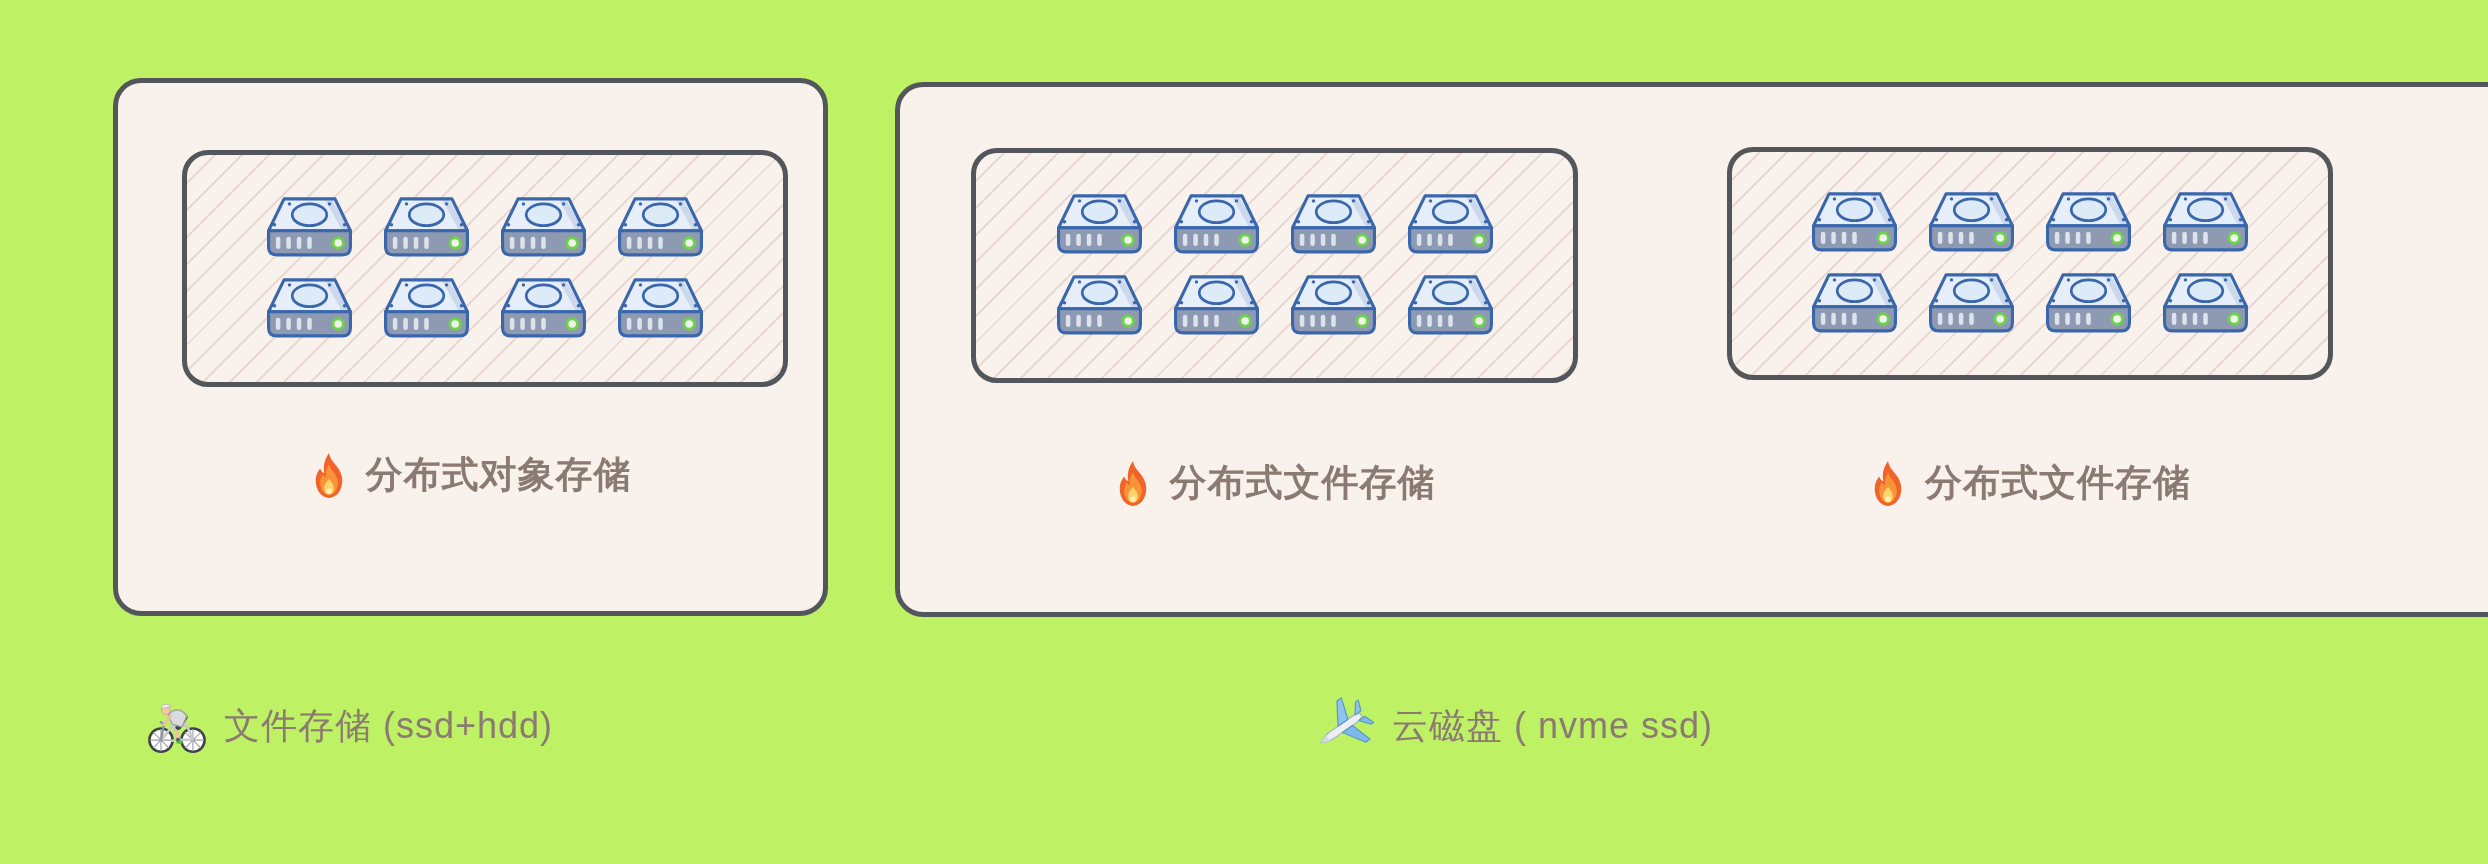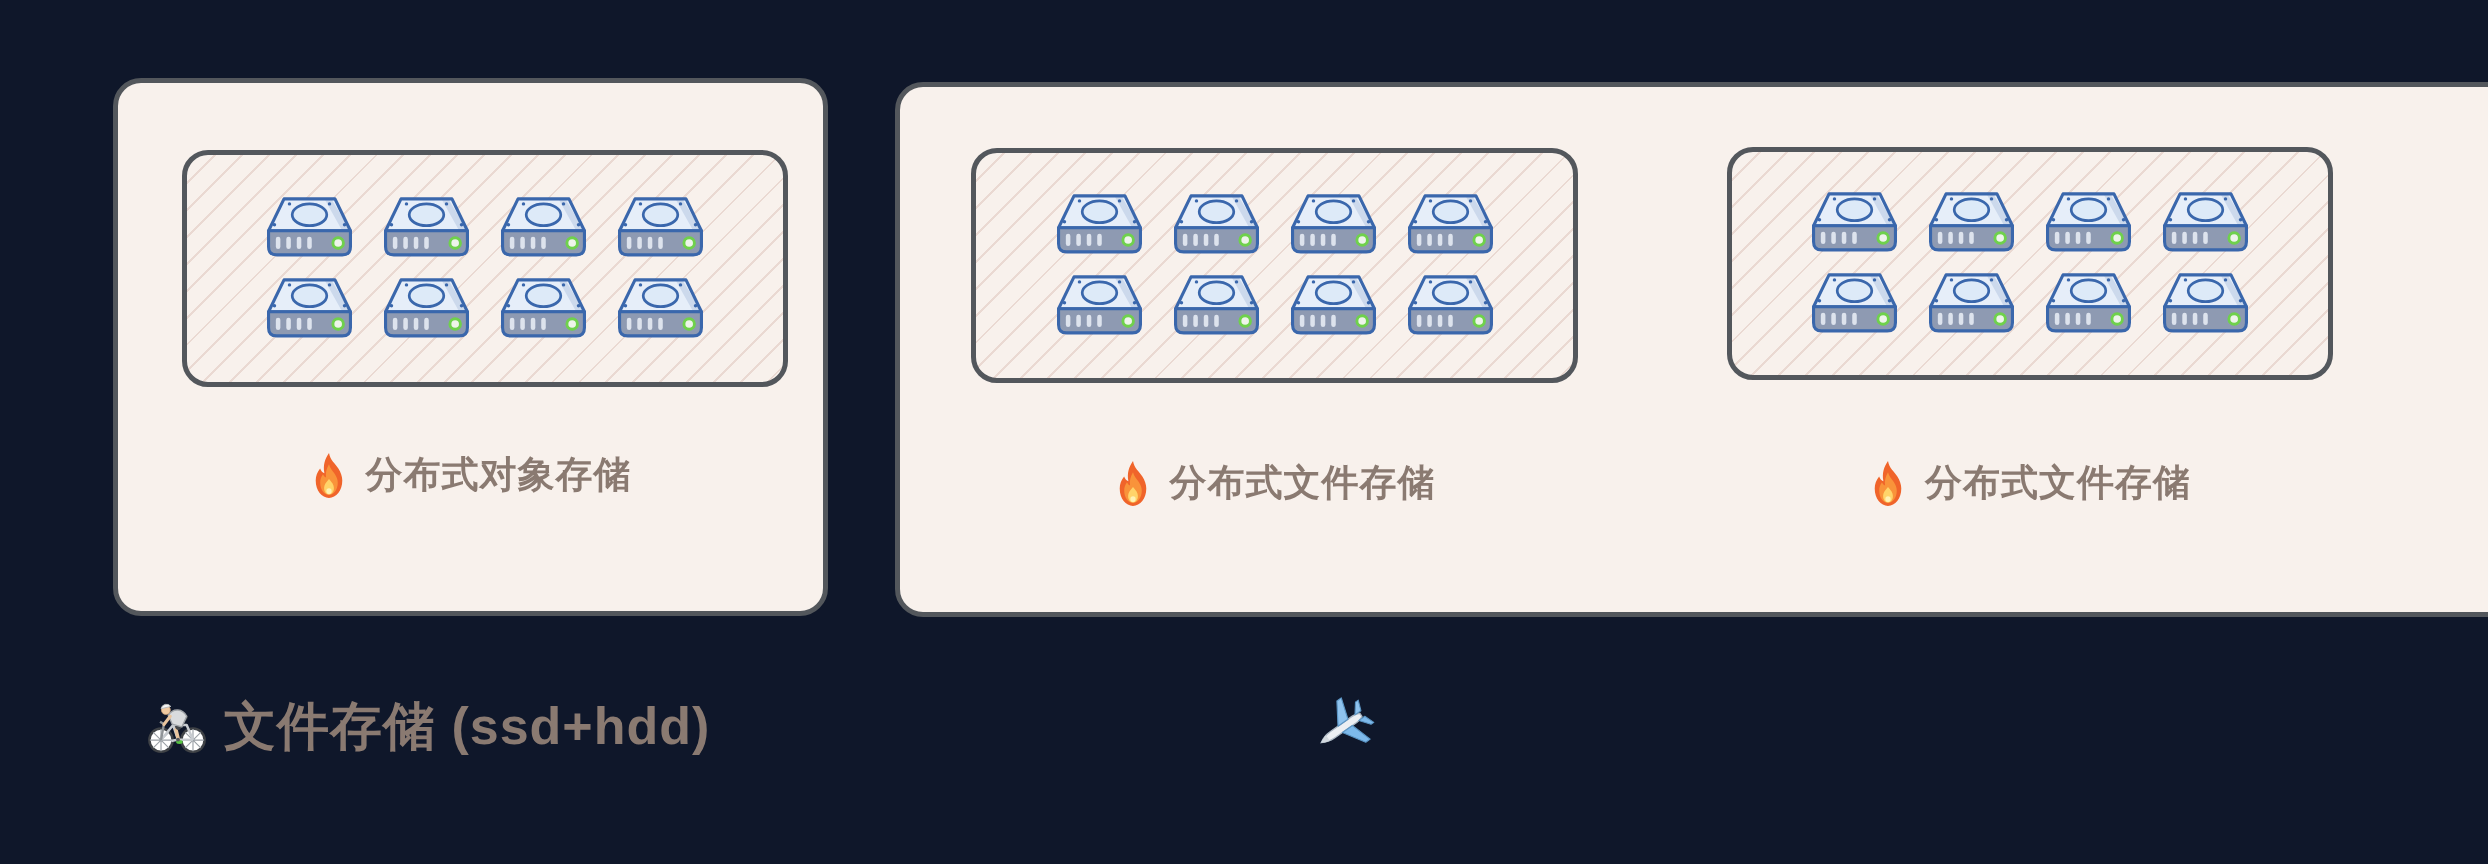--- a/index.html
+++ b/index.html
@@ -1,19 +1,19 @@
 <!DOCTYPE html>
 <html><head>
 <meta charset="utf-8">
 <style>
   html,body{margin:0;padding:0;background:#ffffff;}
   .canvas{
     position:relative;
     width:2488px;height:864px;
-    background:#0f172a;
+    background:#bef264;
     overflow:hidden;
     font-family:"Liberation Sans","DejaVu Sans",sans-serif;
   }
   .outer-box{
     position:absolute;
     box-sizing:border-box;
     background:#f8f1ec;
     border:5px solid #53575c;
     border-radius:28px;
   }
@@ -52,22 +52,22 @@
   .label-left{left:0;right:0;top:368px;}
   .label-r1{left:71px;width:607px;top:372px;}
   .label-r2{left:827px;width:606px;top:372px;}
   .fire{width:38px;height:47px;}
   .caption{
     position:absolute;
     display:flex;
     align-items:center;
     gap:16px;
     color:#8a7a71;
-    font-size:52px;
-    font-weight:700;
+    font-size:36px;
+    font-weight:400;
     line-height:62px;
     letter-spacing:1px;
   }
   .caption-left{left:146px;top:695px;}
   .caption-right{left:1314px;top:695px;}
   .caption-icon{width:62px;height:62px;}
   .defs{position:absolute;width:0;height:0;overflow:hidden;}
 </style>
 </head>
 <body>
@@ -247,15 +247,16 @@
   <div class="caption caption-left">
     <svg class="caption-icon">
         <use href="#sym-cyclist"></use>
       </svg>
     <span>文件存储 (ssd+hdd)</span>
   </div>
   <div class="caption caption-right">
     <svg class="caption-icon">
         <use href="#sym-airplane"></use>
       </svg>
+    <span>云磁盘 ( nvme ssd)</span>
   </div>
 
 </div>
 
 </body></html>

